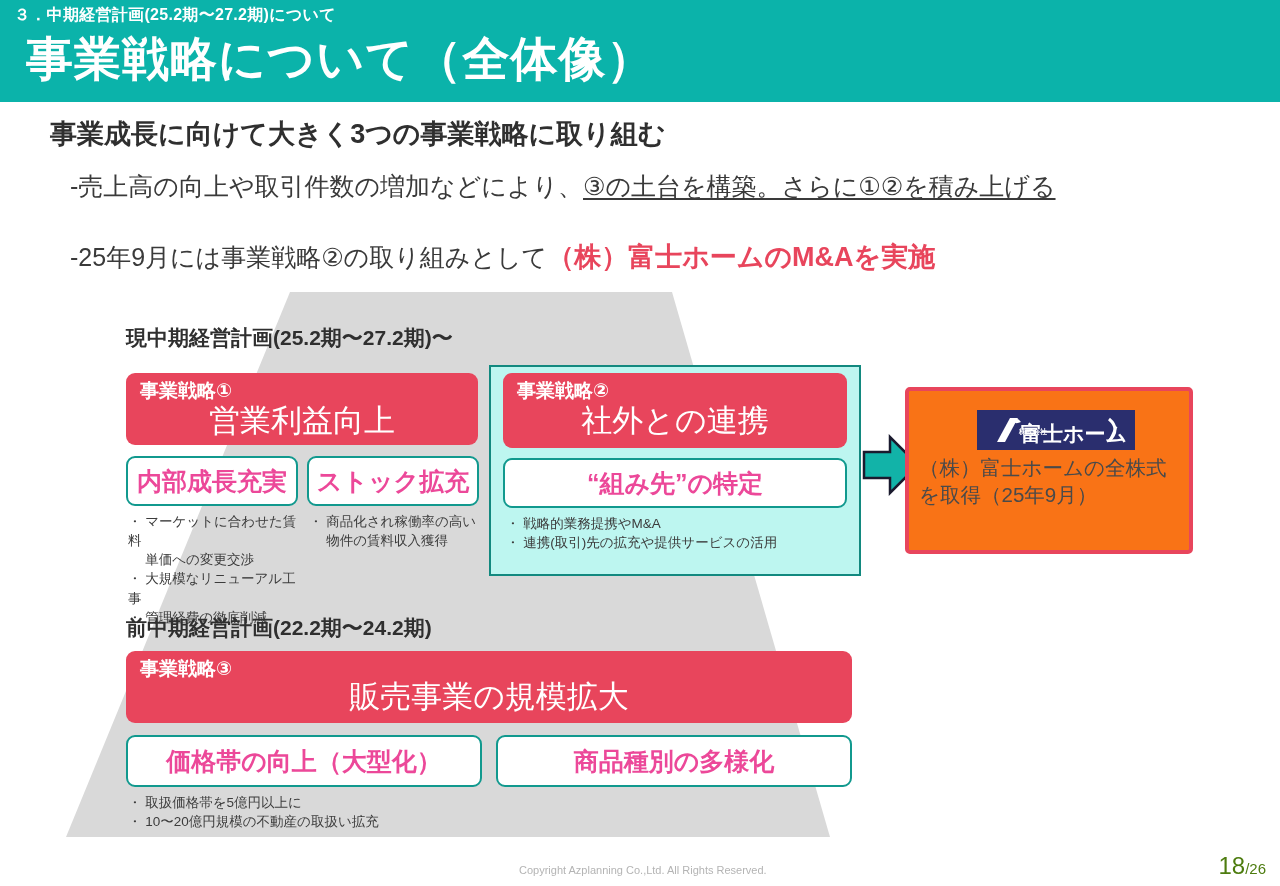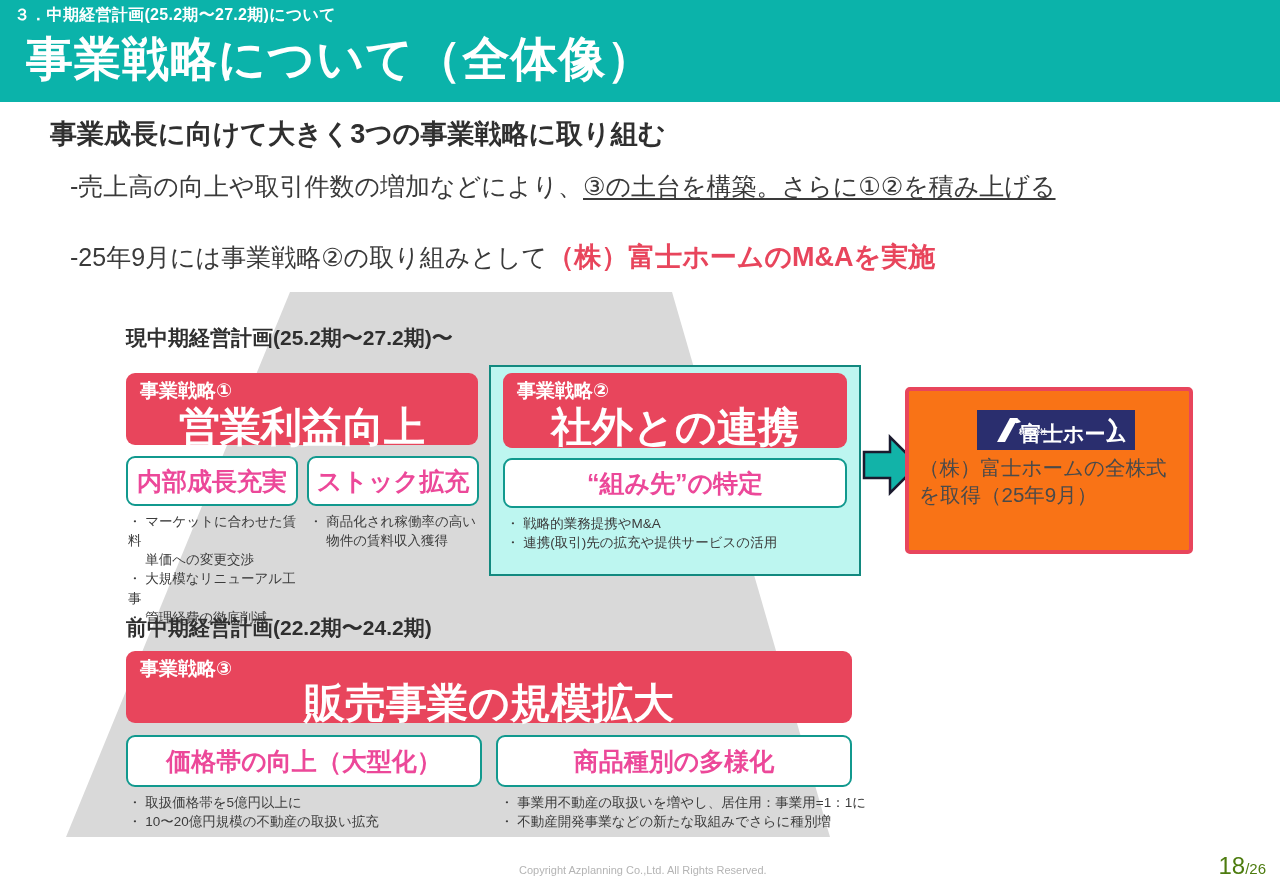--- a/index.html
+++ b/index.html
@@ -110,22 +110,22 @@
     left: 14px; top: 5px;
     font-size: 19px;
     font-weight: bold;
     color: #ffffff;
     white-space: nowrap;
   }
   .strat-red .ttl {
     position: absolute;
     left: 0; right: 0;
     text-align: center;
-    font-size: 41px;
-    font-weight: bold;
+    font-size: 31px;
+    font-weight: normal;
     color: #ffffff;
     white-space: nowrap;
   }
 
   
   .subbox {
     position: absolute;
     background: #ffffff;
     border: 2px solid #11998e;
     border-radius: 9px;
@@ -327,22 +327,20 @@
 
   <div class="subbox" style="left:126px; top:735px; width:356px; height:52px; font-size:25px;">
     <span>価格帯の向上（大型化）</span>
   </div>
   <div class="subbox" style="left:496px; top:735px; width:356px; height:52px; font-size:25px;">
     <span>商品種別の多様化</span>
   </div>
 
   <div class="bullets" style="left:128px; top:793px; width:360px;">・ 取扱価格帯を5億円以上に
 ・ 10〜20億円規模の不動産の取扱い拡充</div>
-  <div class="bullets" style="left:500px; top:793px; width:370px;">・ 事業用不動産の取扱いを増やし、居住用：事業用=1：1に
-・ 不動産開発事業などの新たな取組みでさらに種別増</div>
 
 
   <div id="footer-copyright">Copyright Azplanning Co.,Ltd. All Rights Reserved.</div>
   <div id="page-number">
     <span>18</span><span class="den">/26</span>
   </div>
 
 </div>
 
 </body></html>

